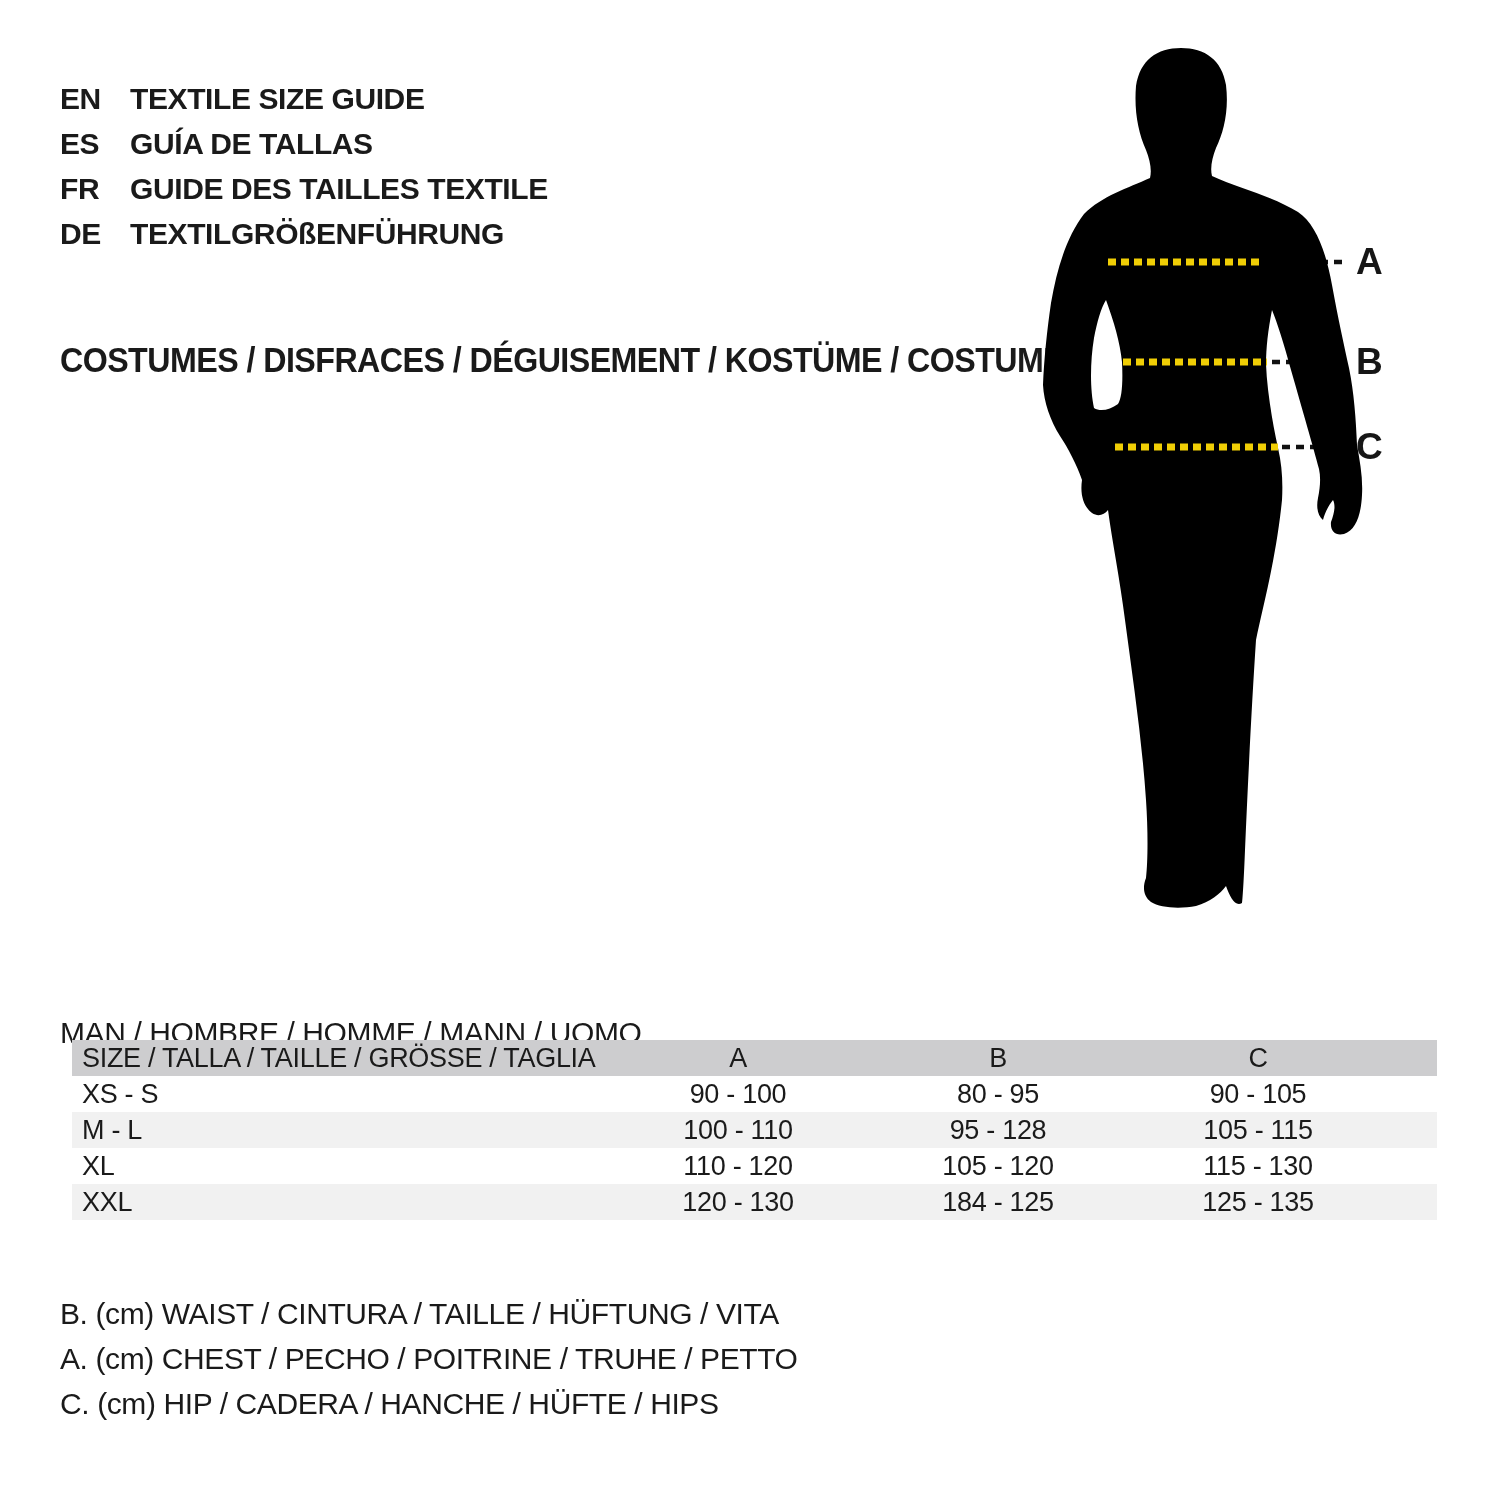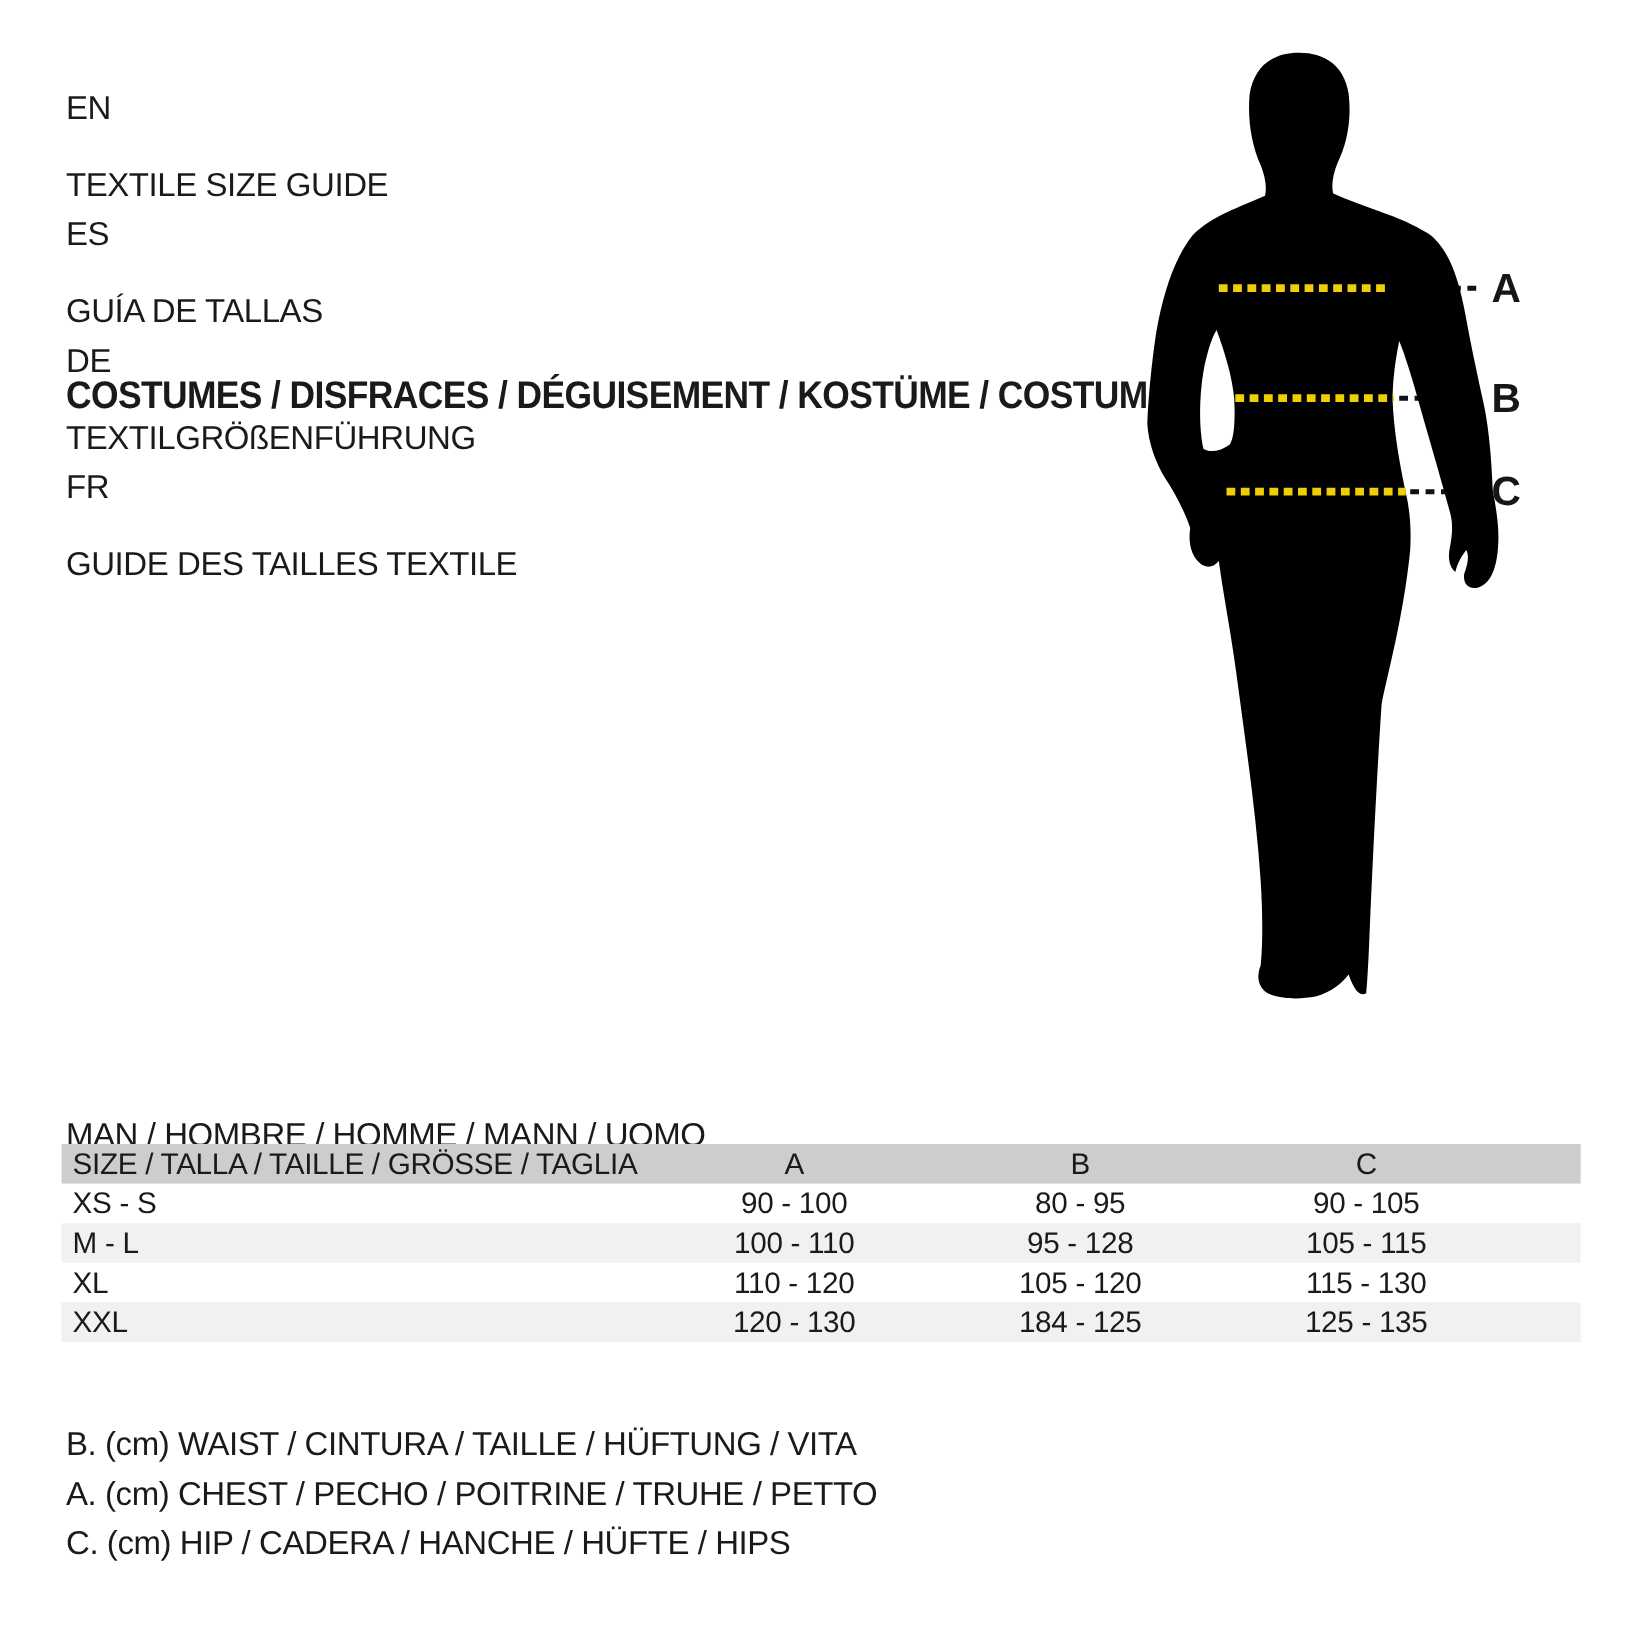--- a/index.html
+++ b/index.html
@@ -10,21 +10,21 @@
     background:#ffffff;
     font-family:"Liberation Sans", sans-serif;
     color:#1a1a1a;
     overflow:hidden;
     -webkit-font-smoothing:antialiased;
   }
   .abs { position:absolute; }
 
   
   .lang-list { left:60px; top:76px; }
-  .lang-row { display:flex; line-height:45px; font-size:30px; font-weight:400; letter-spacing:-0.4px;flex-direction:column; }
+  .lang-row { display:flex; line-height:45px; font-size:30px; font-weight:700; letter-spacing:-0.4px; }
   .lang-code { width:70px; flex:0 0 70px; }
   .lang-label { white-space:nowrap; }
 
   
   .category-heading {
     left:60px; top:340px;
     font-size:35px; font-weight:700; letter-spacing:-0.6px;
     white-space:nowrap;
     transform:scaleX(0.92); transform-origin:left center;
   }
@@ -45,20 +45,21 @@
   
   .section-heading { left:60px; top:987px; font-size:30px; font-weight:500; letter-spacing:-0.4px; line-height:32px;margin-top:30px; }
 
   
   .size-table { left:56px; top:1040px; width:1381px; font-size:27px; font-weight:500; letter-spacing:-0.3px; }
   .t-row {
     display:grid;
     grid-template-columns:536px 260px 260px 260px 65px;
     height:36px; line-height:36px;
     align-items:center;
+    margin-left:16px;
   }
   .t-head { background:#cdcdcf; }
   .t-row.alt { background:#f1f1f1; }
   .c-size { text-align:left; padding-left:10px; white-space:nowrap; }
   .c-num { text-align:center; white-space:nowrap; }
 
   
   .legend { left:60px; top:1291px; }
   .legend-line { line-height:45px; font-size:30px; font-weight:500; letter-spacing:-0.4px; white-space:nowrap; }
 </style>
@@ -68,26 +69,26 @@
 <div class="abs lang-list">
   <div class="lang-row">
     <span class="lang-code">EN</span>
     <span class="lang-label">TEXTILE SIZE GUIDE</span>
   </div>
   <div class="lang-row">
     <span class="lang-code">ES</span>
     <span class="lang-label">GUÍA DE TALLAS</span>
   </div>
   <div class="lang-row">
+    <span class="lang-code">FR</span>
+    <span class="lang-label">GUIDE DES TAILLES TEXTILE</span>
+  </div>
+  <div class="lang-row">
     <span class="lang-code">DE</span>
     <span class="lang-label">TEXTILGRÖßENFÜHRUNG</span>
-  </div>
-  <div class="lang-row">
-    <span class="lang-code">FR</span>
-    <span class="lang-label">GUIDE DES TAILLES TEXTILE</span>
   </div>
 </div>
 
 <div class="abs category-heading">COSTUMES / DISFRACES / DÉGUISEMENT / KOSTÜME / COSTUMI</div>
 
 <div class="abs figure-wrap">
   <svg class="figure-svg" width="410" height="890" viewBox="1000 40 410 890" xmlns="http://www.w3.org/2000/svg">
 
     <line x1="1250" y1="262" x2="1347" y2="262" stroke="#111111" stroke-width="4.5" stroke-dasharray="8 6"></line>
     <line x1="1258" y1="362" x2="1347" y2="362" stroke="#111111" stroke-width="4.5" stroke-dasharray="8 6"></line>

